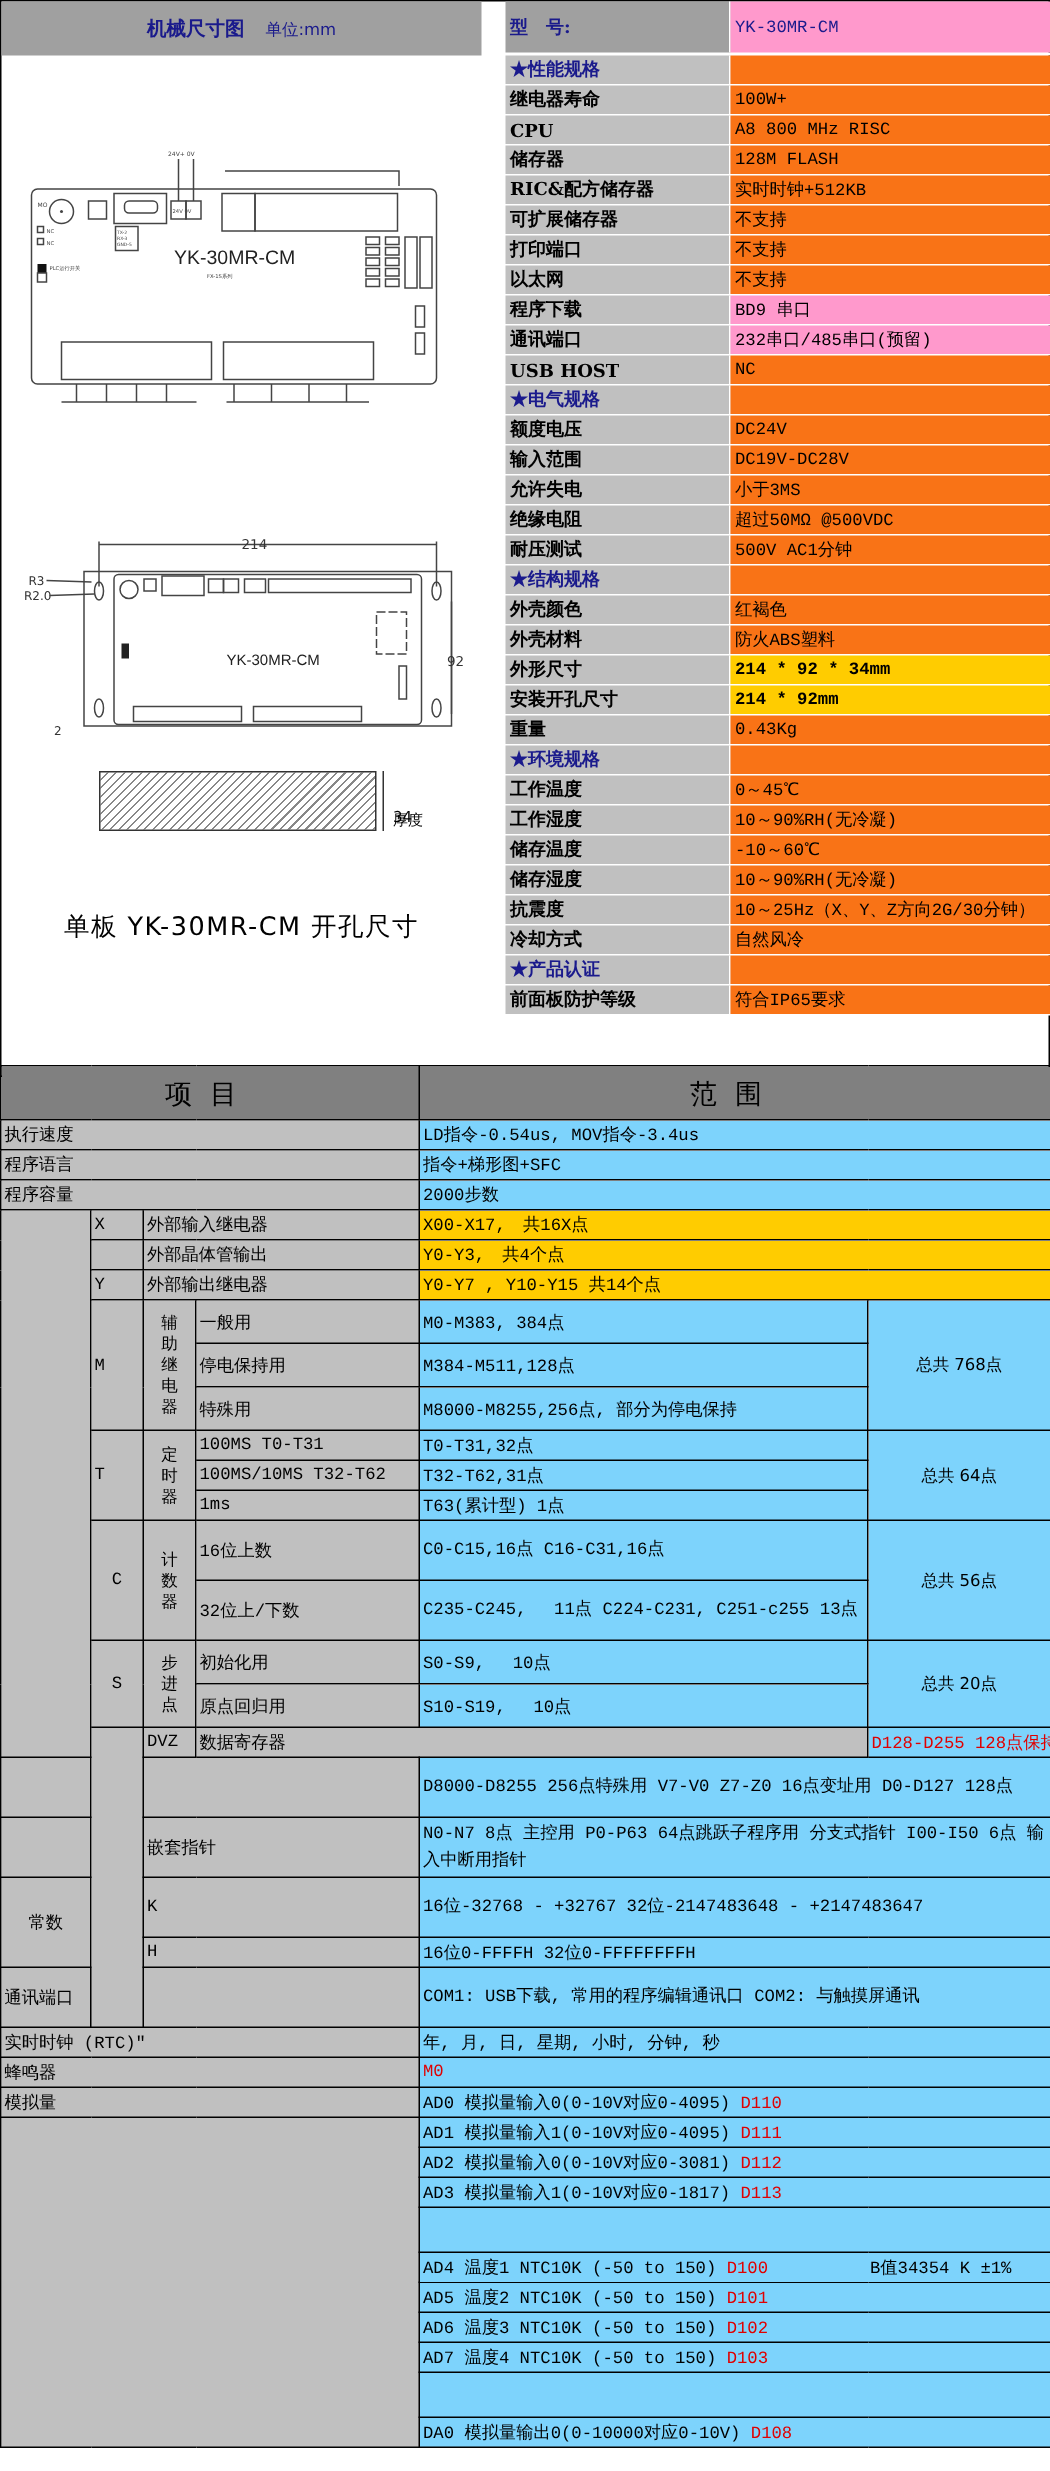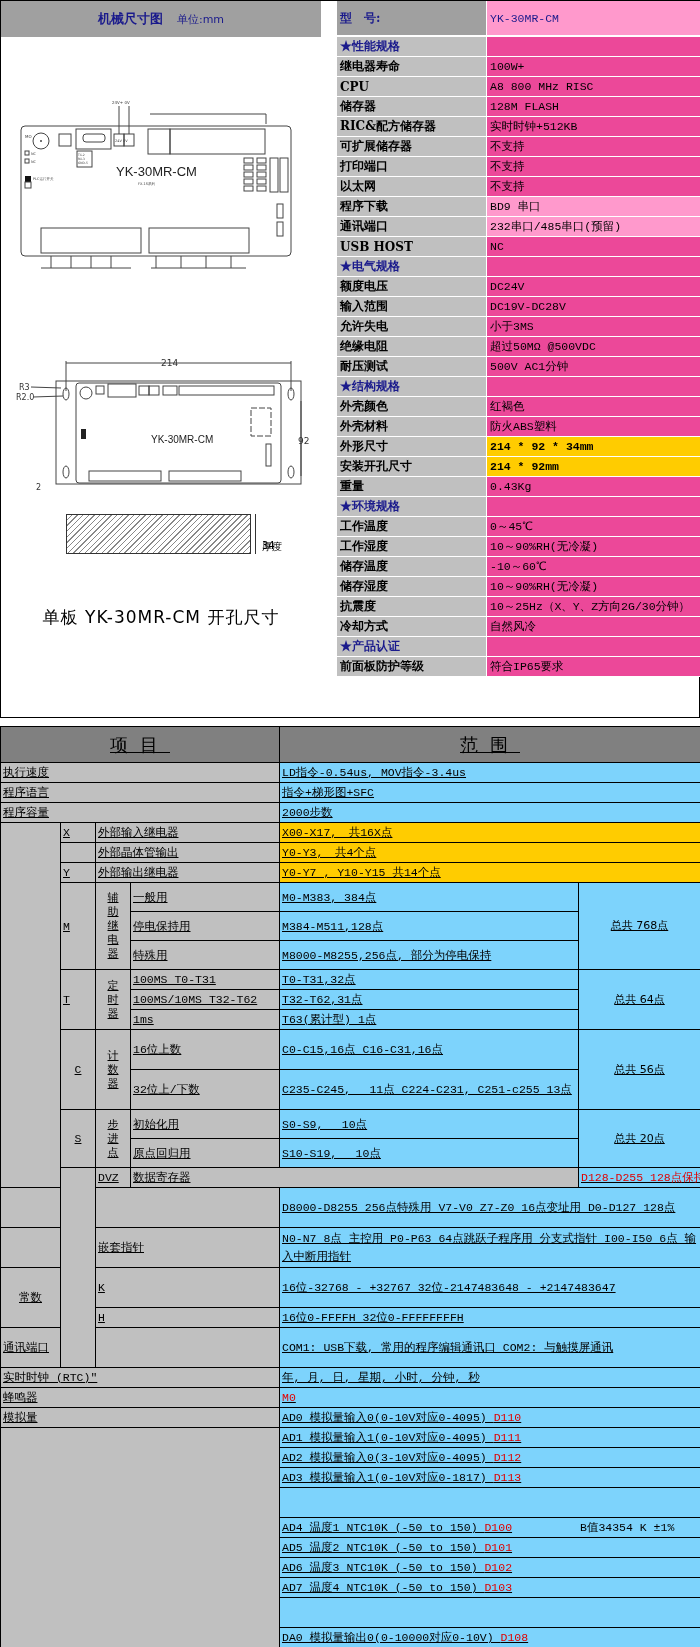--- a/index.html
+++ b/index.html
@@ -10,28 +10,28 @@
 .board1{position:absolute;left:10px;top:95px;width:290px;height:180px;}
 .board2{position:absolute;left:10px;top:345px;width:300px;height:150px;}
 .hatch{position:absolute;left:65px;top:513px;width:185px;height:40px;border:1px solid #333;background:repeating-linear-gradient(135deg,#fff 0 3px,#888 3px 4px);}
 .dim34{position:absolute;left:254px;top:513px;height:40px;border-left:1px solid #333;}
 .dim34 span{position:absolute;left:3px;top:13px;font-size:10px;white-space:nowrap;}
 .caption{position:absolute;left:0;top:605px;width:320px;text-align:center;font-size:17px;letter-spacing:1px;}
 .spec{position:absolute;left:320px;top:0;width:379px;padding-left:16px;}
 .spec .row{display:flex;height:20px;border-bottom:1px solid #fff;}
 .spec .row.head{height:36px;border-bottom:2px solid #fff;}
 .spec .lbl{width:150px;background:#c0c0c0;font-weight:bold;padding-left:3px;display:flex;align-items:center;font-family:"DejaVu Serif","Liberation Serif",serif;font-size:12px;border-right:1px solid #fff;}
-.spec .val{flex:1;background:#ec4899;padding-left:3px;display:flex;align-items:center;font-family:"Liberation Mono","DejaVu Sans Mono",monospace;font-size:11.5px;}
+.spec .val{flex:1;background:#f97316;padding-left:3px;display:flex;align-items:center;font-family:"Liberation Mono","DejaVu Sans Mono",monospace;font-size:11.5px;}
 .spec .row.head .lbl{background:#a0a0a0;color:#1a1a8c;}
 .spec .row.head .val{background:#ff99cc;color:#1a1a8c;}
 .spec .sec .lbl{color:#1a1a8c;}
 .pink{background:#ff99cc!important;}
 .gold{background:#ffcc00!important;font-weight:bold;}
 
-.bt{position:absolute;left:0;top:726px;width:700px;border-collapse:collapse;table-layout:fixed;font-family:"Liberation Mono","DejaVu Sans Mono",monospace;font-size:11.5px;text-decoration:underline;}
+.bt{position:absolute;left:0;top:710px;width:700px;border-collapse:collapse;table-layout:fixed;font-family:"Liberation Mono","DejaVu Sans Mono",monospace;font-size:11.5px;}
 .bt td{border:1px solid #000;padding:0 2px;height:20px;vertical-align:middle;white-space:nowrap;overflow:hidden;}
 .bt .hd{background:#808080;height:36px;text-align:center;font-size:18px;letter-spacing:12px;font-family:"DejaVu Sans",sans-serif;}
 .bt .g{background:#c0c0c0;}
 .bt .w{background:#7dd3fc;}
 .bt .y{background:#ffcc00;}
 .bt .c{text-align:center;}
 .bt .vt{text-align:center;white-space:normal;line-height:14px;font-family:"DejaVu Sans",sans-serif;font-size:11px;padding:0;}
 .red{color:#e00000;}
 .ml{white-space:normal!important;line-height:19px;}
 </style>
@@ -428,21 +428,21 @@
   </tr>
   <tr id="analog-first">
     <td class="g" colspan="4">模拟量</td>
     <td class="w" colspan="2"><span>AD0 模拟量输入0(0-10V对应0-4095) </span><span class="red">D110</span></td>
   </tr>
   <tr>
     <td class="g" colspan="4" rowspan="11"></td>
     <td class="w" colspan="2"><span>AD1 模拟量输入1(0-10V对应0-4095) </span><span class="red">D111</span></td>
   </tr>
   <tr>
-        <td class="w" colspan="2"><span>AD2 模拟量输入0(3-10V对应0-4095) </span><span class="red">D112</span></td>
+        <td class="w" colspan="2"><span>AD2 模拟量输入0(0-10V对应0-3081) </span><span class="red">D112</span></td>
       </tr>
   <tr>
         <td class="w" colspan="2"><span>AD3 模拟量输入1(0-10V对应0-1817) </span><span class="red">D113</span></td>
       </tr>
   <tr>
         <td class="w" colspan="2" style="height:30px"></td>
       </tr>
   <tr>
         <td class="w" colspan="2" style="position:relative"><span>AD4 温度1 NTC10K (-50 to 150) </span><span class="red">D100</span><span style="position:absolute;left:300px">B值34354 K ±1%</span></td>
       </tr>

